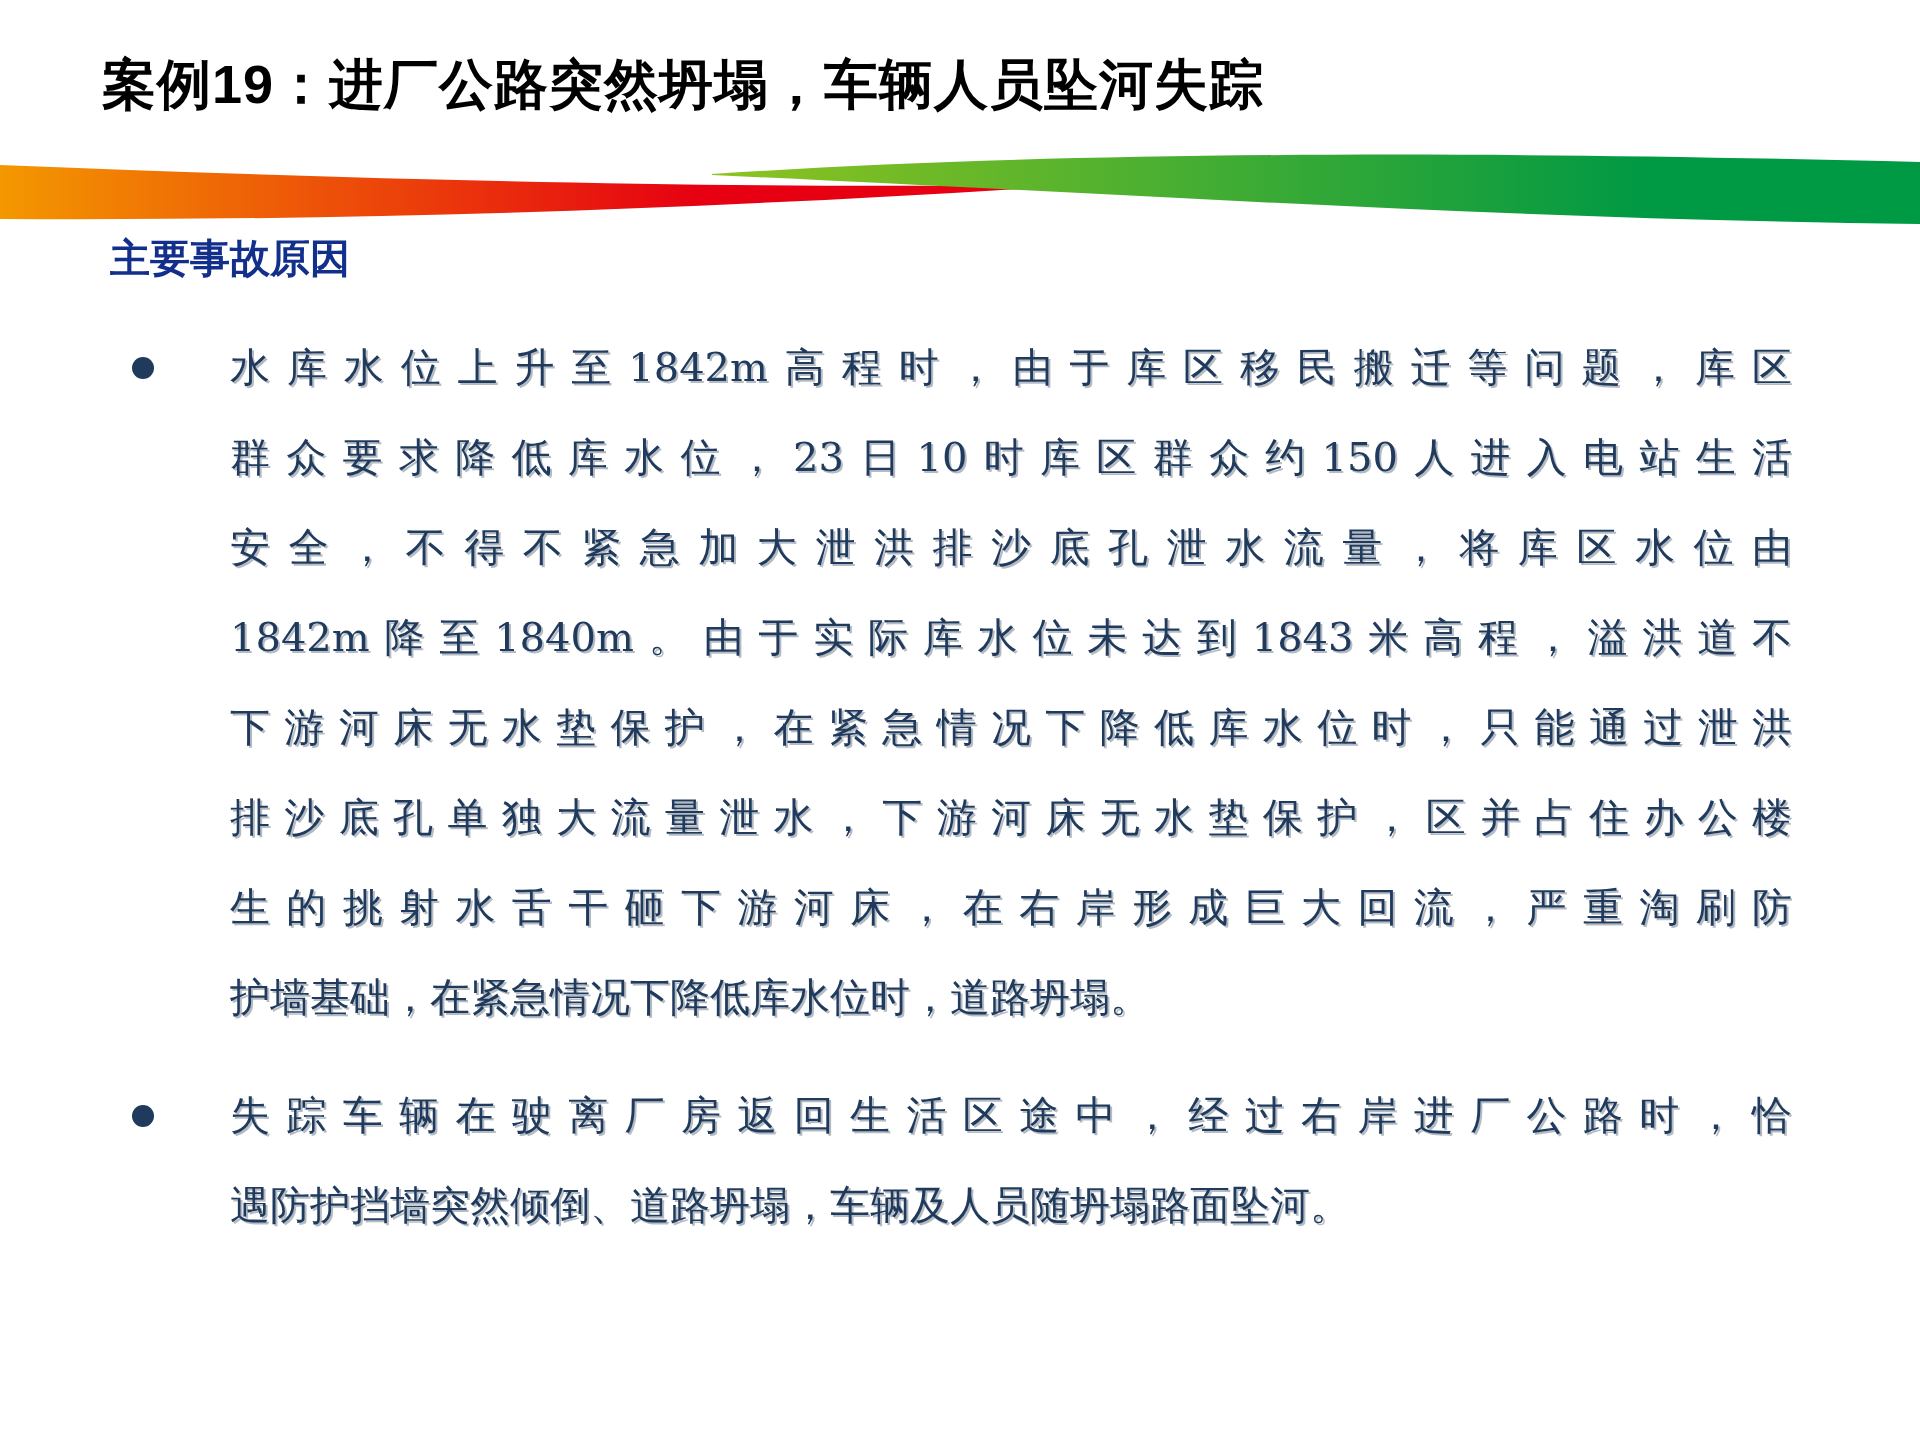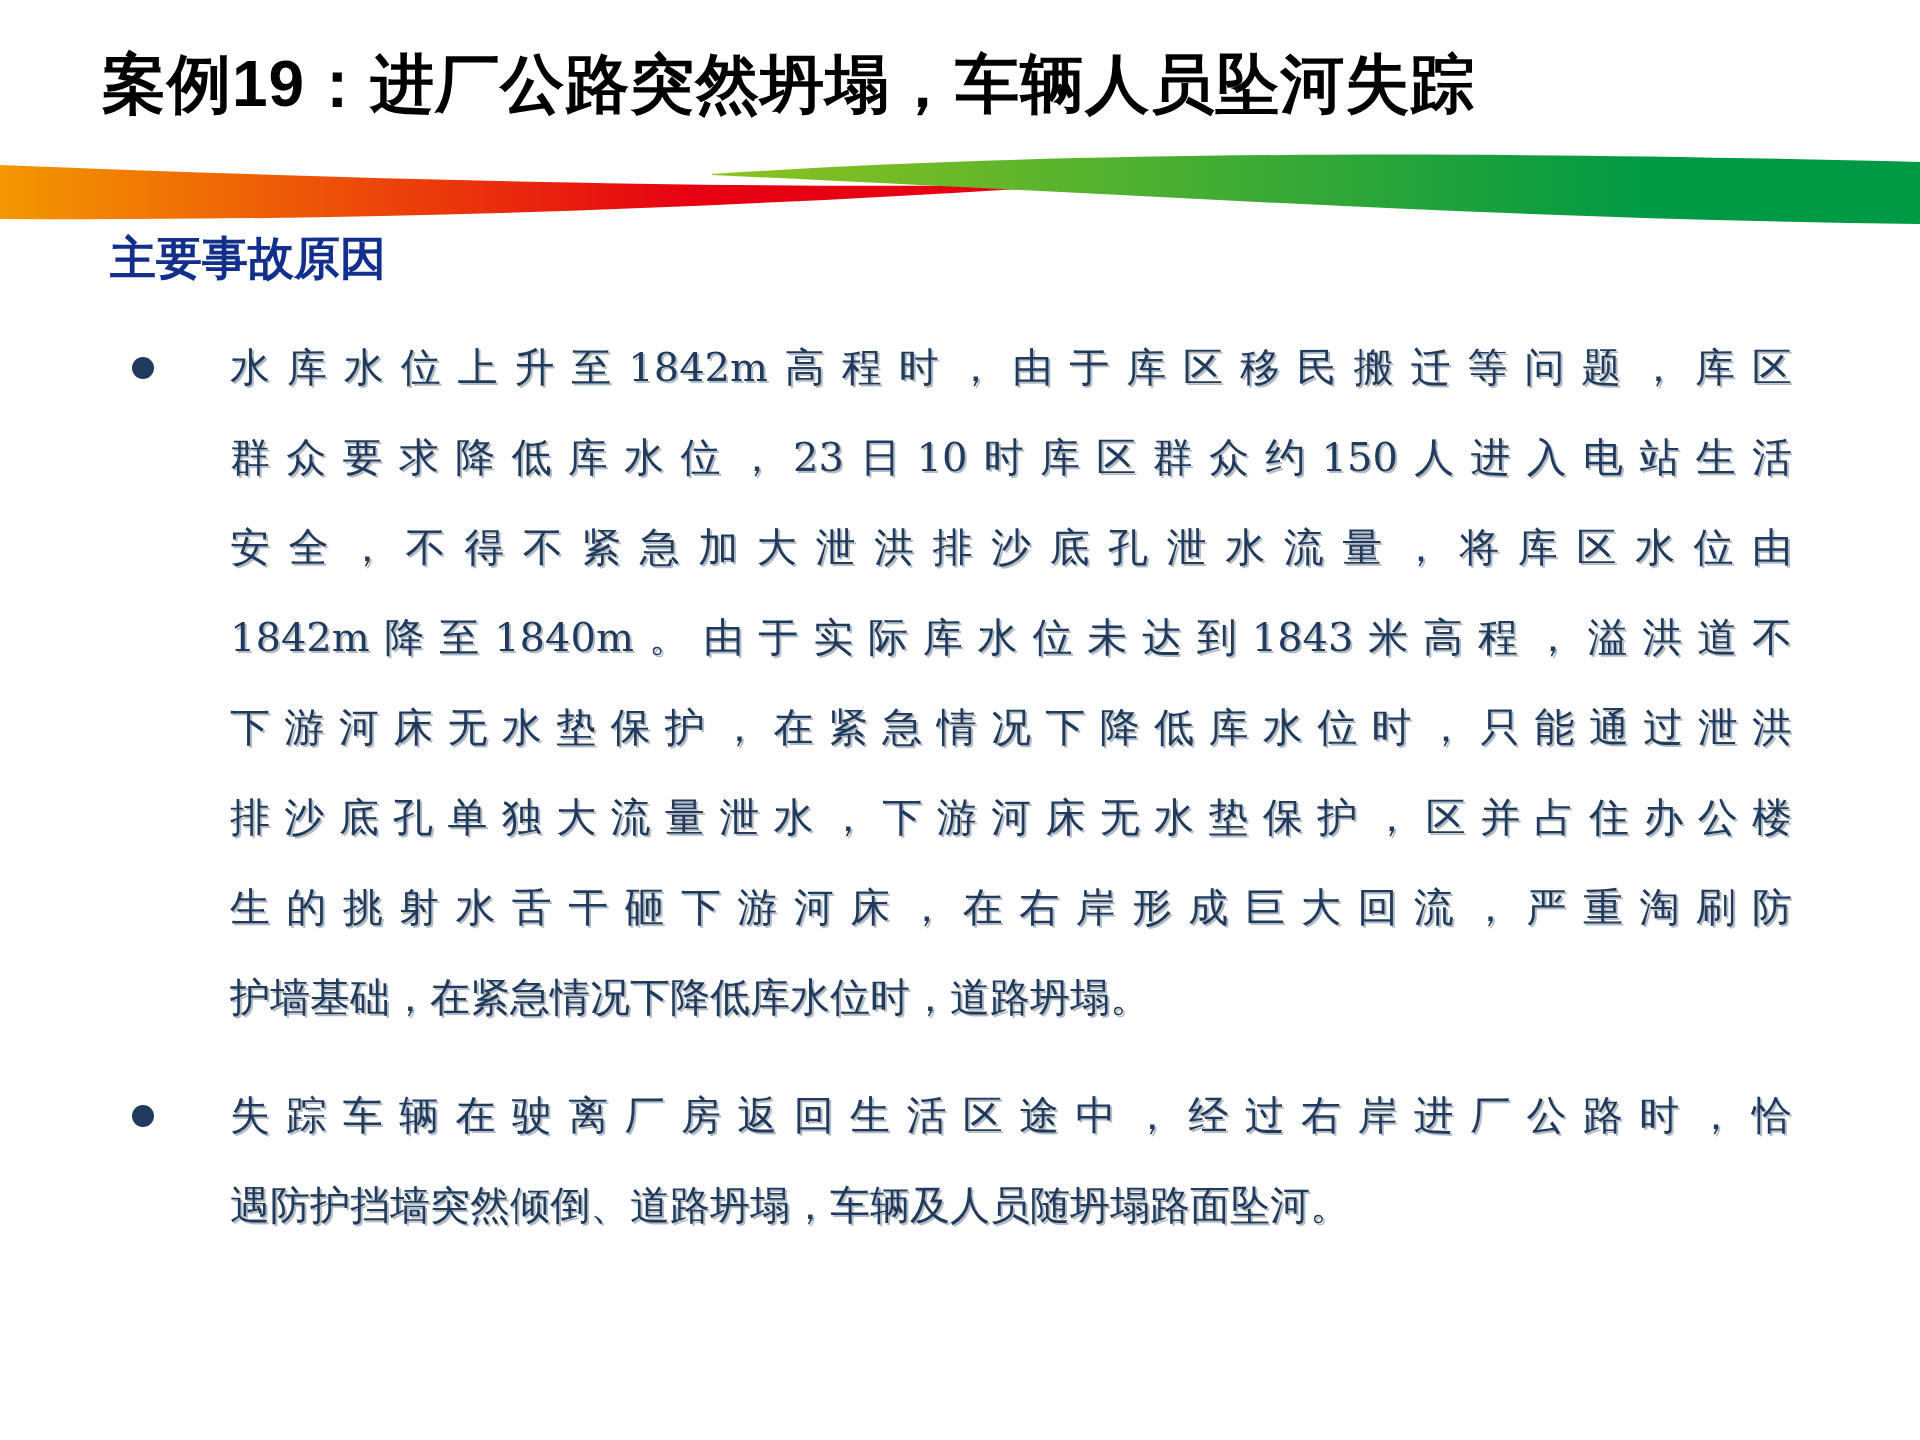--- a/index.html
+++ b/index.html
@@ -8,40 +8,40 @@
     width: 1920px;
     height: 1440px;
     background: #ffffff;
     overflow: hidden;
     font-family: "Liberation Sans", sans-serif;
   }
   .slide-title {
     position: absolute;
     left: 102px;
     top: 44px;
-    font-size: 64px;
+    font-size: 54px;
     line-height: 80px;
     font-weight: 700;
     color: var(--title-color, #000);
     letter-spacing: 1px;
     white-space: nowrap;
   }
   .swoosh {
     position: absolute;
     left: 0;
     top: 128px;
     width: 1920px;
     height: 108px;
     display: block;
   }
   .section-heading {
     position: absolute;
     left: 110px;
     top: 228px;
-    font-size: 46px;
+    font-size: 40px;
     line-height: 60px;
     font-weight: 700;
     color: var(--heading-color, #122f8c);
     white-space: nowrap;
   }
   .content {
     position: absolute;
     left: 130px;
     top: 322px;
     width: 1662px;

